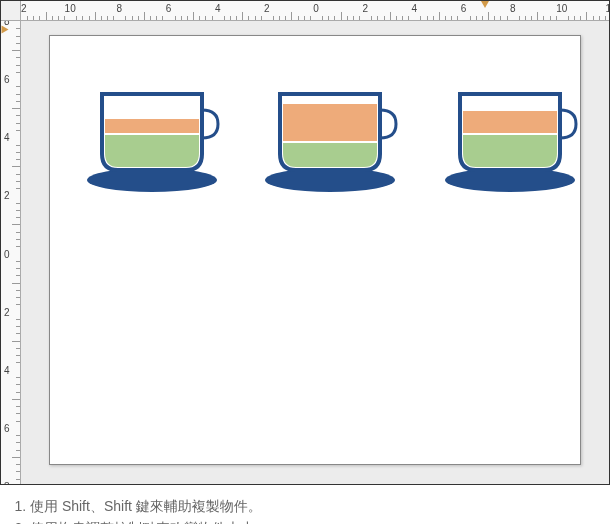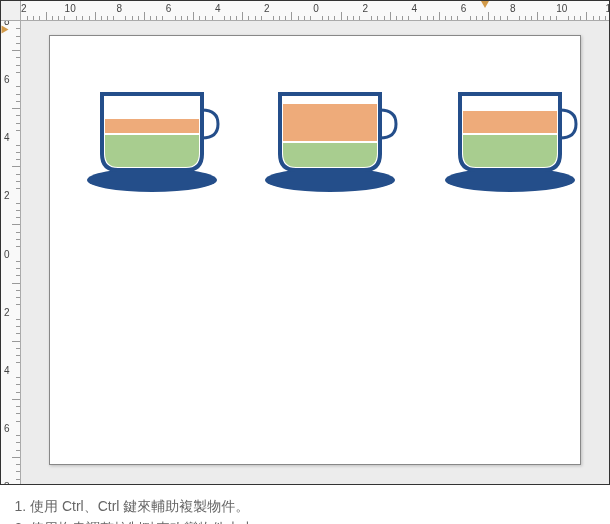--- a/index.html
+++ b/index.html
@@ -244,16 +244,16 @@
   <path d="M23 48 L117 48 L117 67 Q117 81 104 81 L36 81 Q23 81 23 67 Z" fill="#a8cd8f"></path>
 
   <line x1="23" y1="48" x2="117" y2="48" stroke="#fff" stroke-width="2"></line>
 </svg></div>
       </div>
   </div>
 </div>
 
 <div class="instructions">
   <ol id="instr-list">
-      <li>使用 Ctrl、Ctrl 鍵來輔助複製物件。</li>
+      <li>使用 Shift、Shift 鍵來輔助複製物件。</li>
       <li>使用拖曳調整控制點來改變物件大小。</li>
     </ol>
 </div>
 
 </body></html>

